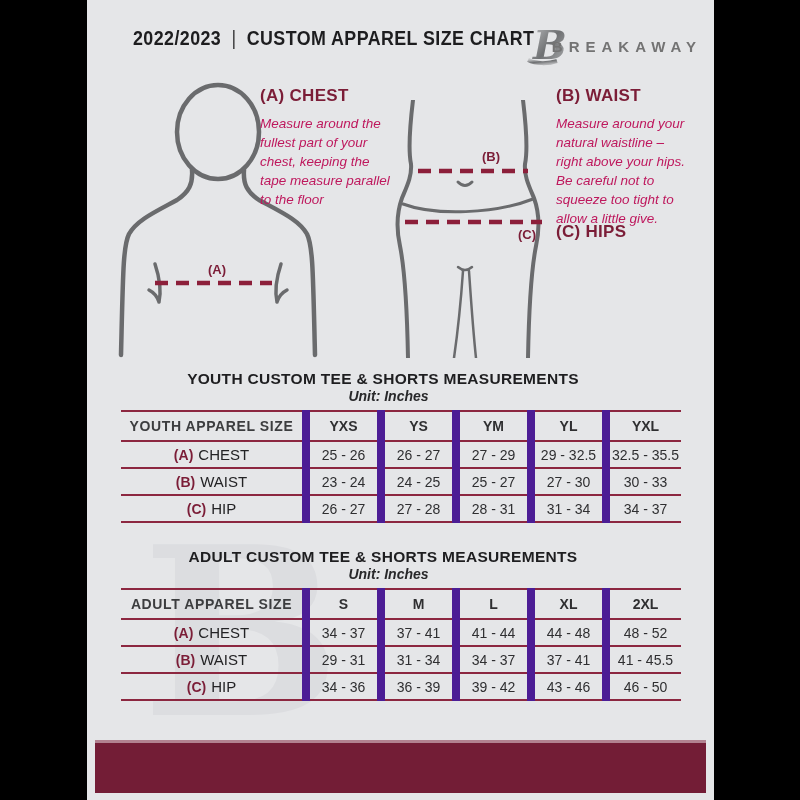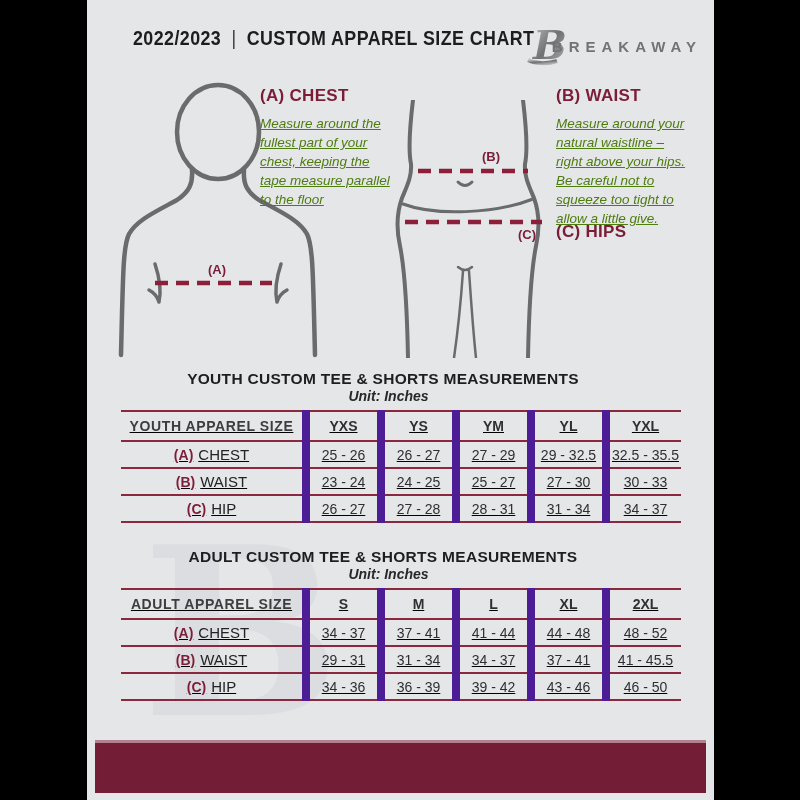--- a/index.html
+++ b/index.html
@@ -22,36 +22,36 @@
 
   
   .fig{position:absolute;z-index:1;}
   .fig1{left:28px;top:82px;}
   .fig2{left:308px;top:100px;}
   .marker{position:absolute;z-index:2;font-weight:bold;font-size:13px;color:#7b1d37;width:34px;text-align:center;}
 
   
   .guide{position:absolute;width:168px;z-index:2;}
   .guide h3{margin:0 0 8px 0;font-size:17px;font-weight:bold;color:#7b1d37;letter-spacing:.3px;}
-  .guide p{margin:0;font-size:13.5px;line-height:19px;font-style:italic;color:#4d7c0f;white-space:pre-line;text-decoration:underline;}
+  .guide p{margin:0;font-size:13.5px;line-height:19px;font-style:italic;color:#be185d;white-space:pre-line;}
   .g-chest{left:173px;top:86px;}
   .g-waist{left:469px;top:86px;}
   .g-hips{left:469px;top:222px;}
 
   
   .sec-title{position:absolute;width:592px;text-align:center;font-weight:bold;font-size:15.5px;
              color:#1e1e20;letter-spacing:.3px;z-index:2;}
   .sec-unit{position:absolute;width:603px;text-align:center;font-style:italic;font-weight:600;
             font-size:14px;color:#28282a;z-index:2;}
 
   
   table.size{position:absolute;left:34px;border-collapse:collapse;table-layout:fixed;
              width:560px;z-index:2;background:transparent;}
   table.size td{padding:0;font-size:14px;color:#2f2f31;text-align:center;vertical-align:middle;}
-  table.size tr{height:27px;text-decoration:underline;}
+  table.size tr{height:27px;}
   table.size tr.head{height:30px;}
   table.size tr{border-top:2px solid #8c2740;}
   table.size tr:last-child{border-bottom:2px solid #8c2740;}
   table.size td+td{border-left:8px solid #4c1d95;}
   td.lbl{text-align:left;padding-left:13px;}
   .head .lbl{font-size:14px;color:#3c3d3f;letter-spacing:.6px;}
   .head td{font-weight:bold;font-size:15px;color:#1f1f21;}
   .rowkey{font-weight:bold;color:#7b1d37;margin-right:5px;}
   .rowname{color:#232325;font-size:15px;}
   .t-youth{top:410px;}

